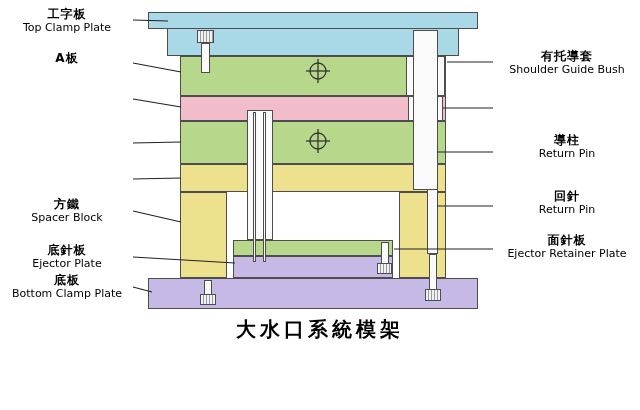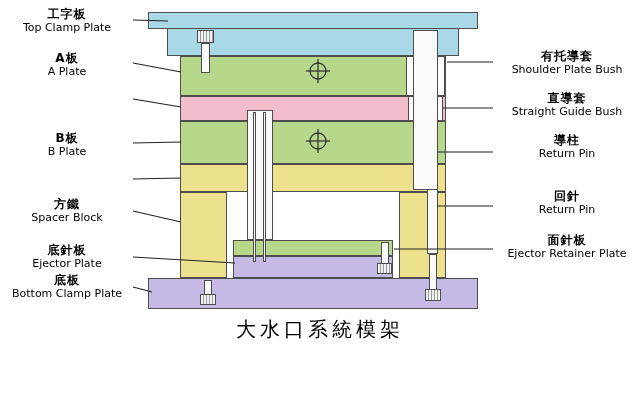--- a/index.html
+++ b/index.html
@@ -7,21 +7,21 @@
   .canvas{position:relative;width:640px;height:345px;background:#ffffff;overflow:hidden;}
   .shape{position:absolute;box-sizing:border-box;border:1px solid #4d4d4d;}
   .white{background:#fafafa;}
   .hatch{background:repeating-linear-gradient(90deg,#f2f2f2 0 2px,#9a9a9a 2px 3px);}
   .lbl{position:absolute;text-align:center;line-height:1.15;color:#000;}
   .lbl.left{left:2px;width:130px;}
   .lbl.right{left:496px;width:142px;text-align:center;}
   .lbl .zh{font-size:12px;font-weight:bold;letter-spacing:1px;}
   .lbl .en{font-size:11px;font-weight:normal;}
   .title-zh{position:absolute;top:316px;left:0;width:100%;text-align:center;
-            font-size:20px;font-weight:normal;letter-spacing:4px;}
+            font-size:20px;font-weight:bold;letter-spacing:4px;}
   .title-en{position:absolute;top:342px;left:0;width:100%;text-align:center;
             font-size:24px;font-weight:bold;letter-spacing:1px;}
   svg.overlay{position:absolute;left:0;top:0;z-index:40;pointer-events:none;}
   .z1{z-index:1}.z2{z-index:2}.z3{z-index:3}.z5{z-index:50}
 </style>
 </head>
 <body>
 
 <div class="canvas">
 
@@ -83,46 +83,37 @@
       <line x1="318" y1="129" x2="318" y2="153"></line>
     </g>
   </svg>
 
   <div class="lbl left z5" style="top:8px">
     <div class="zh">工字板</div>
     <div class="en">Top Clamp Plate</div>
   </div>
   <div class="lbl left z5" style="top:52px">
     <div class="zh">A板</div>
-    <div class="en">A Plate</div>
-  </div>
-  <div class="lbl left z5" style="top:132px">
-    <div class="zh">B板</div>
-    <div class="en">B Plate</div>
   </div>
   <div class="lbl left z5" style="top:198px">
     <div class="zh">方鐵</div>
     <div class="en">Spacer Block</div>
   </div>
   <div class="lbl left z5" style="top:244px">
     <div class="zh">底針板</div>
     <div class="en">Ejector Plate</div>
   </div>
   <div class="lbl left z5" style="top:274px">
     <div class="zh">底板</div>
     <div class="en">Bottom Clamp Plate</div>
   </div>
 
   <div class="lbl right z5" style="top:50px">
     <div class="zh">有托導套</div>
-    <div class="en">Shoulder Plate Bush</div>
-  </div>
-  <div class="lbl right z5" style="top:92px">
-    <div class="zh">直導套</div>
-    <div class="en">Straight Guide Bush</div>
+    <div class="en">Shoulder Guide Bush</div>
   </div>
   <div class="lbl right z5" style="top:134px">
     <div class="zh">導柱</div>
     <div class="en">Return Pin</div>
   </div>
   <div class="lbl right z5" style="top:234px">
     <div class="zh">面針板</div>
     <div class="en">Ejector Retainer Plate</div>
   </div>
   <div class="lbl right z5" style="top:190px">

